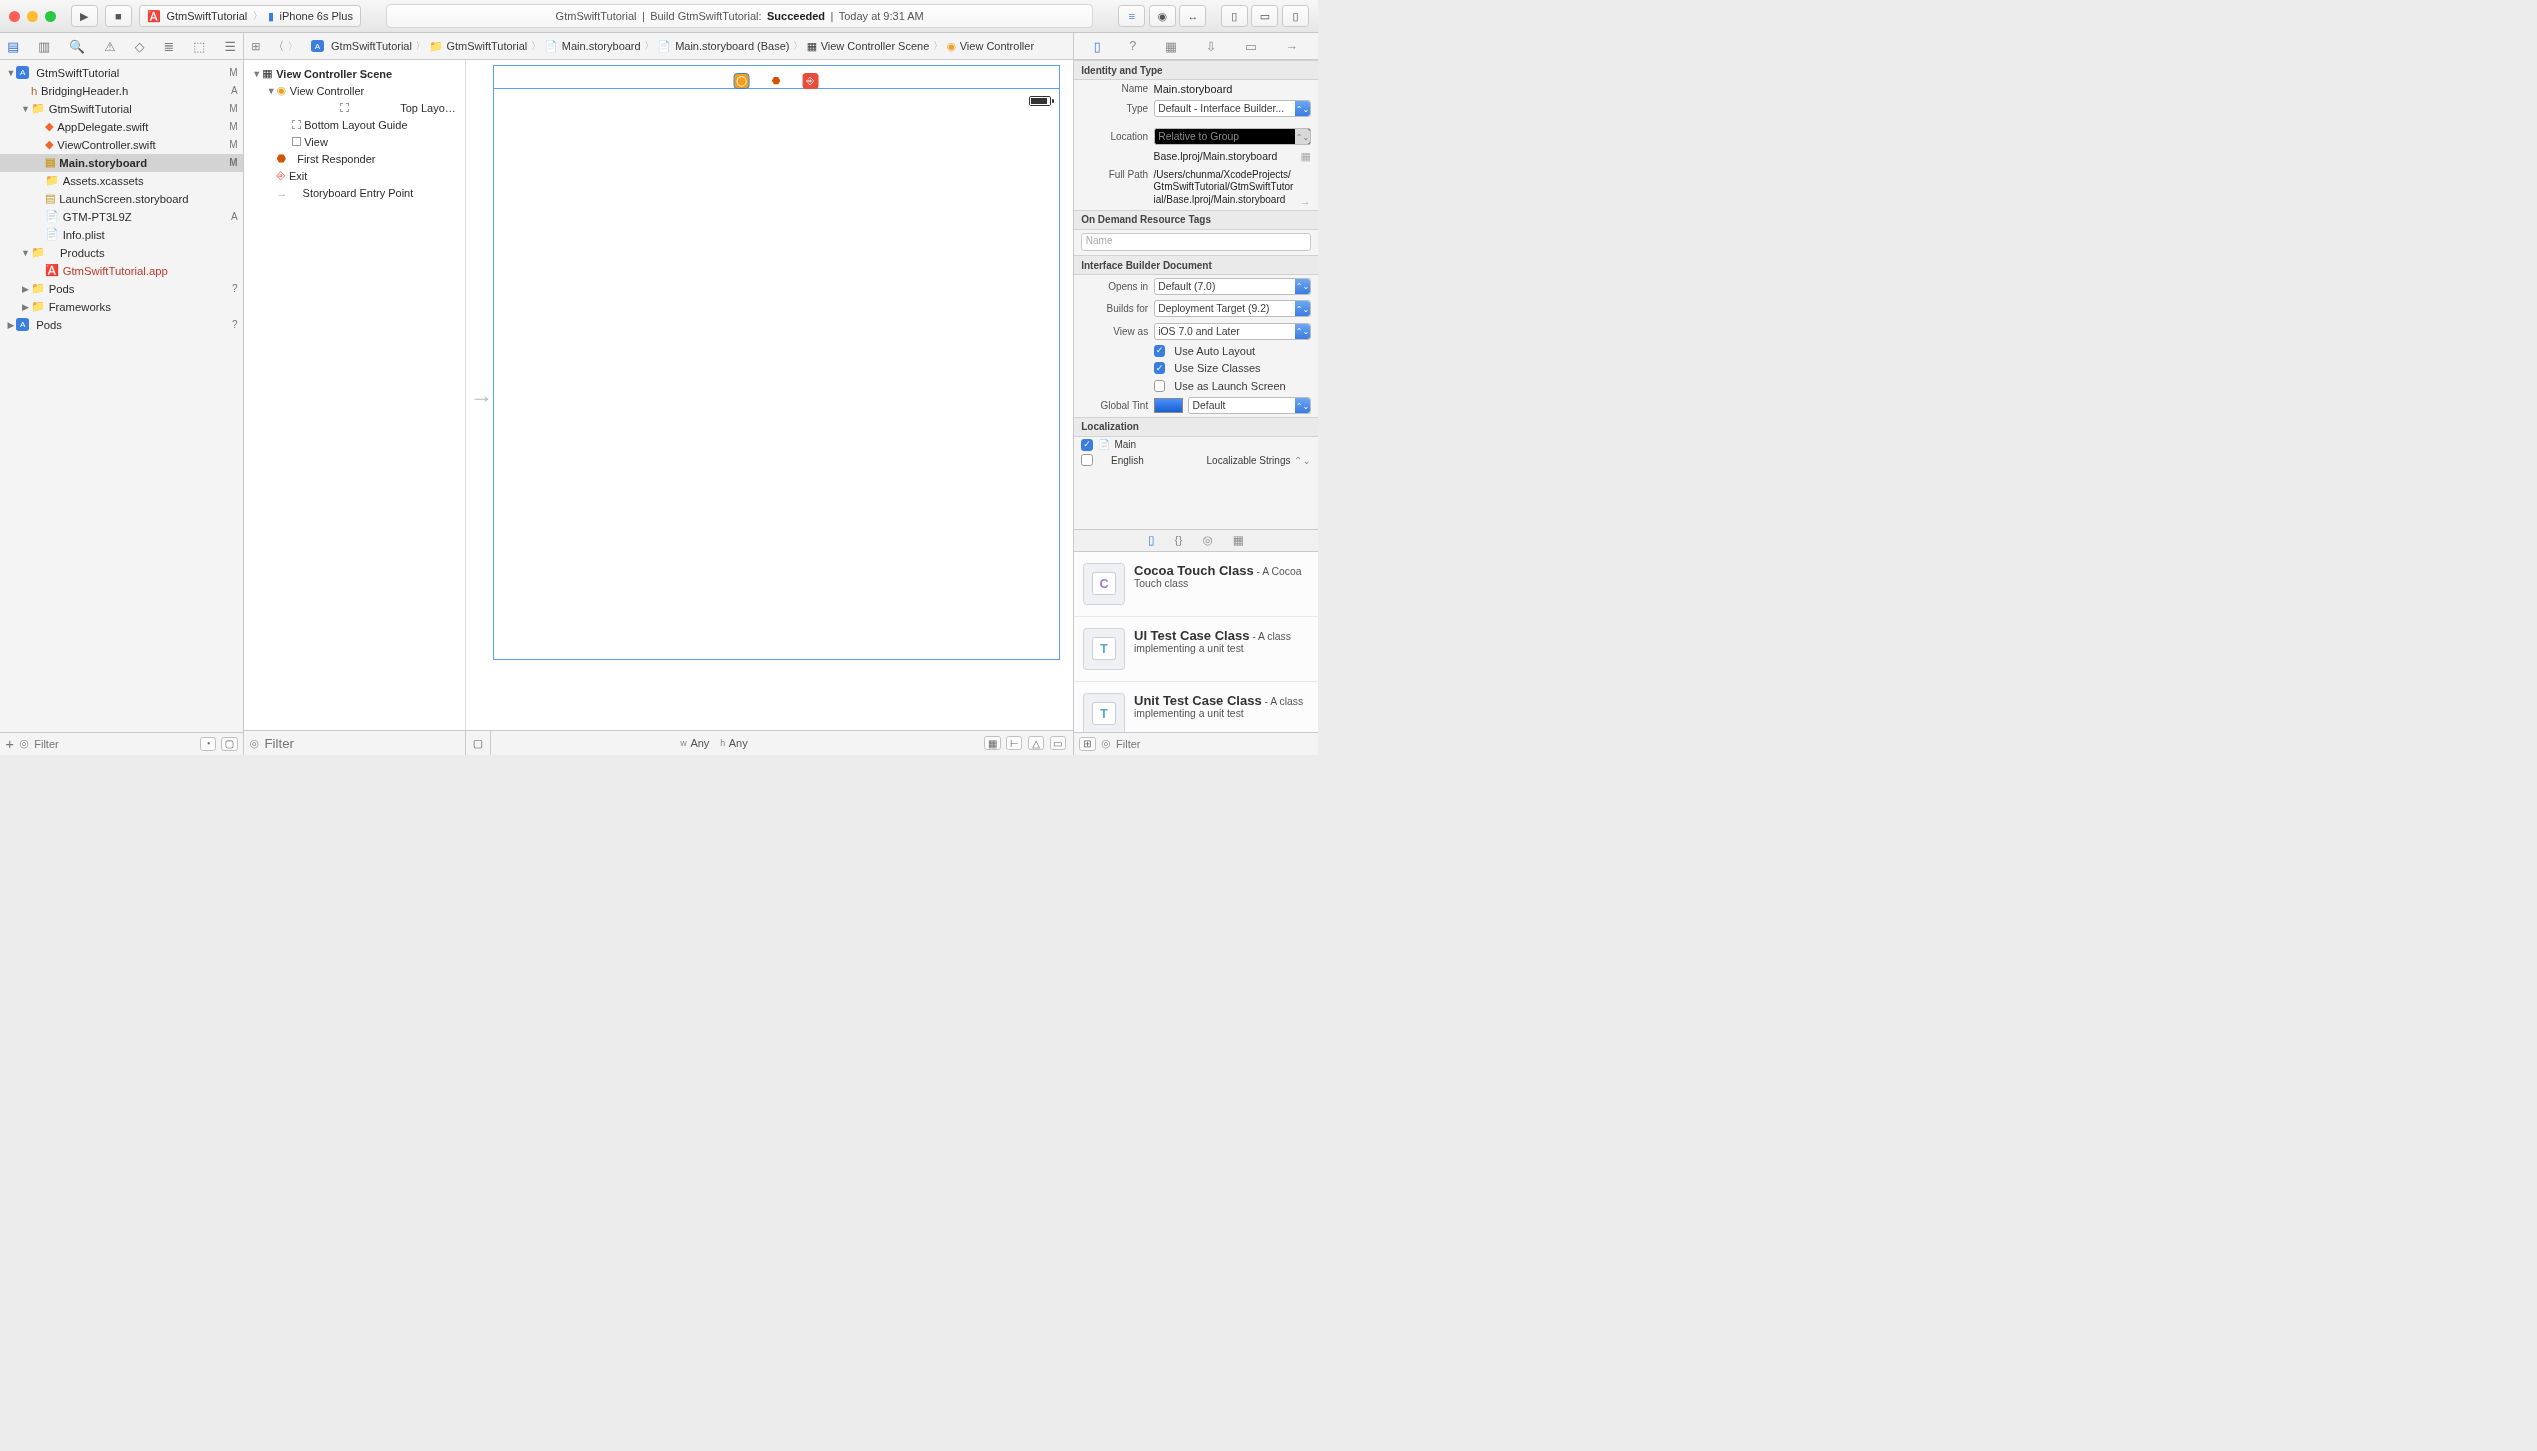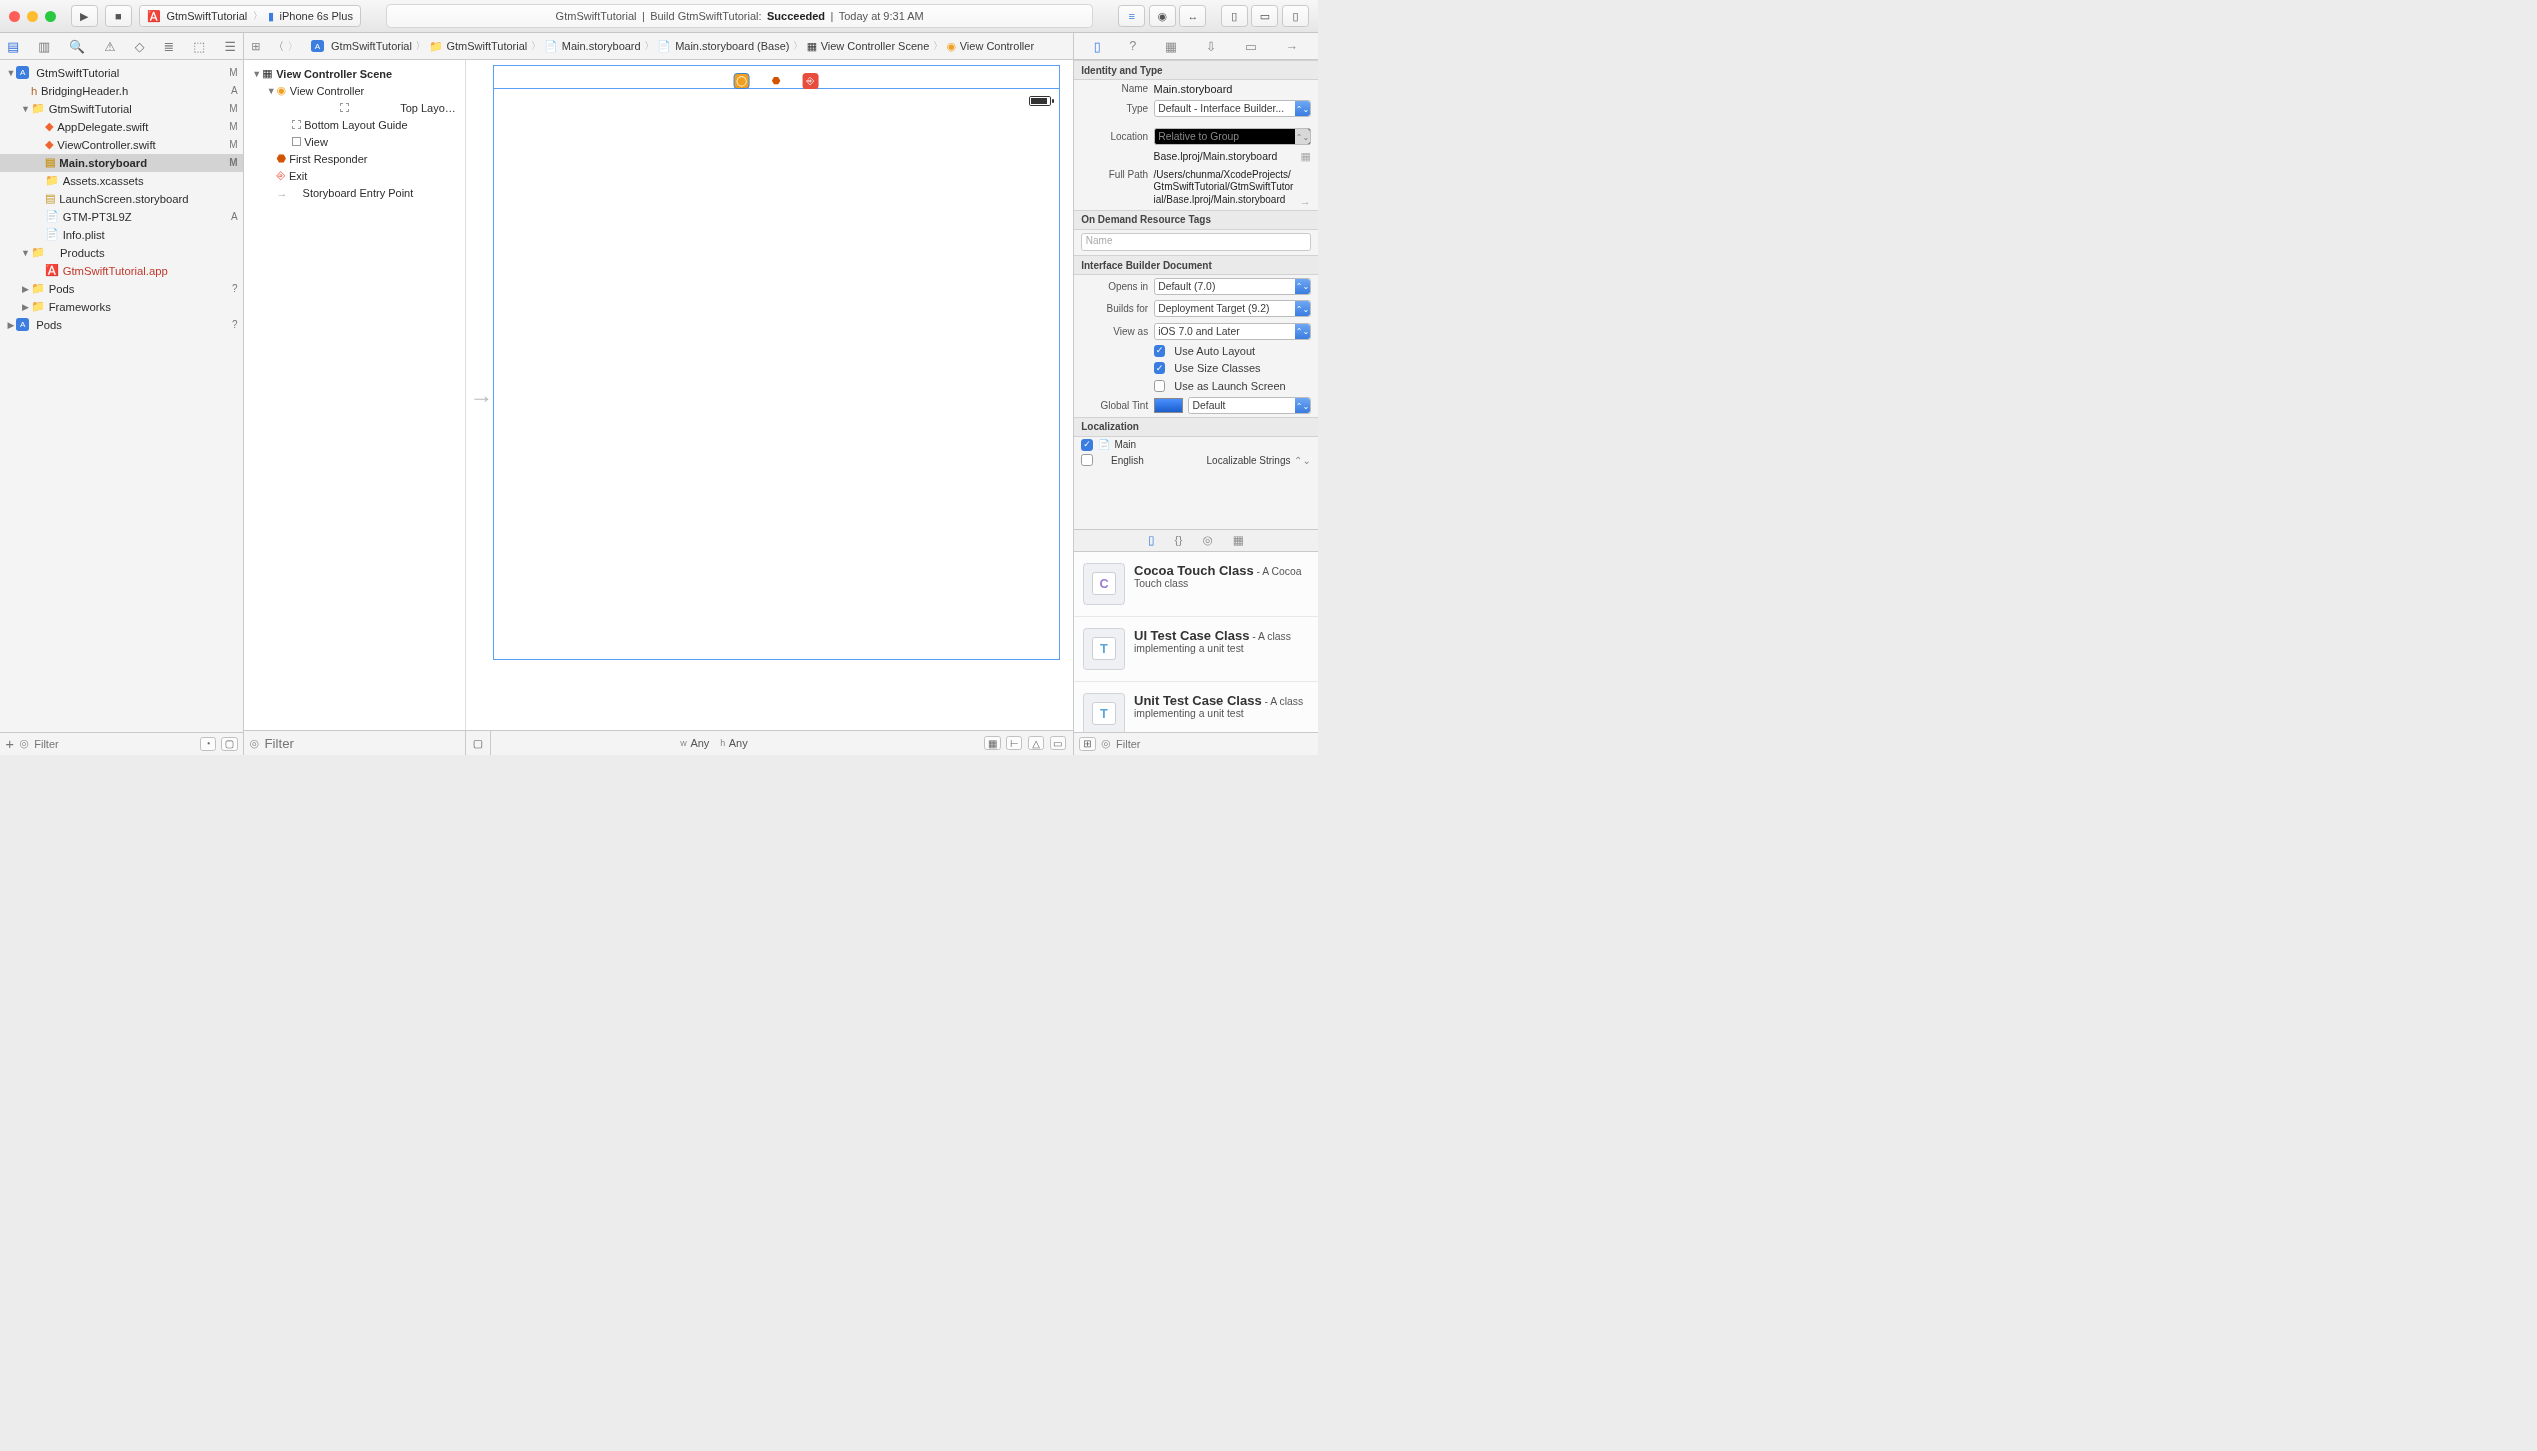--- a/index.html
+++ b/index.html
@@ -323,21 +323,21 @@
               <span class="lbl" style="margin-left:3.6px">Bottom Layout Guide</span>
             </div>
             <div class="row" style="padding-left: 33px;">
               <span class="disc"></span>
               <span style="border:0.9px solid #999;width:9px;height:9px;display:inline-block"></span>
               <span class="lbl" style="margin-left:3.6px">View</span>
             </div>
             <div class="row" style="padding-left: 18px;">
               <span class="disc"></span>
               <span style="color:#d35400">⬣</span>
-              <span class="lbl" style="margin-left:3px">First Responder</span>
+              <span class="lbl" style="margin-left:11px">First Responder</span>
             </div>
             <div class="row" style="padding-left: 18px;">
               <span class="disc"></span>
               <span style="color:#e74c3c">⎆</span>
               <span class="lbl" style="margin-left:3.6px">Exit</span>
             </div>
             <div class="row" style="padding-left: 18px;">
               <span class="disc"></span>
               <span style="color:#aaa">→</span>
               <span class="lbl" style="margin-left:15px">Storyboard Entry Point</span>

